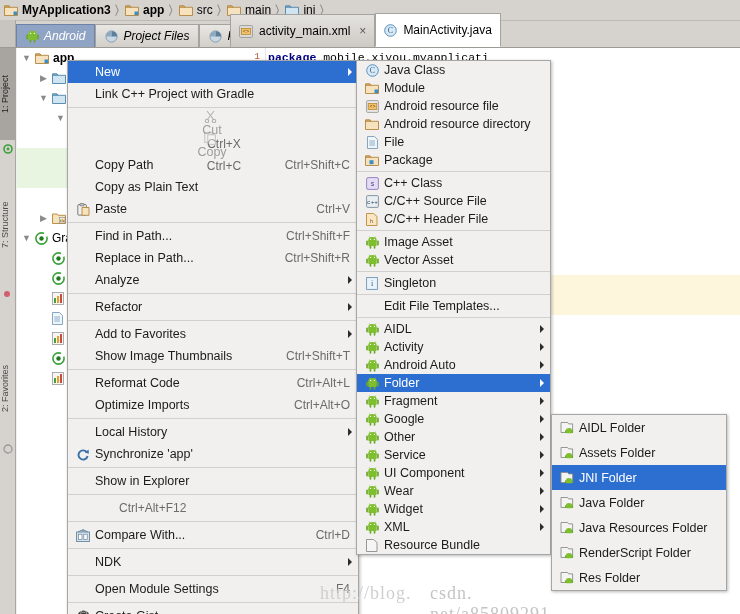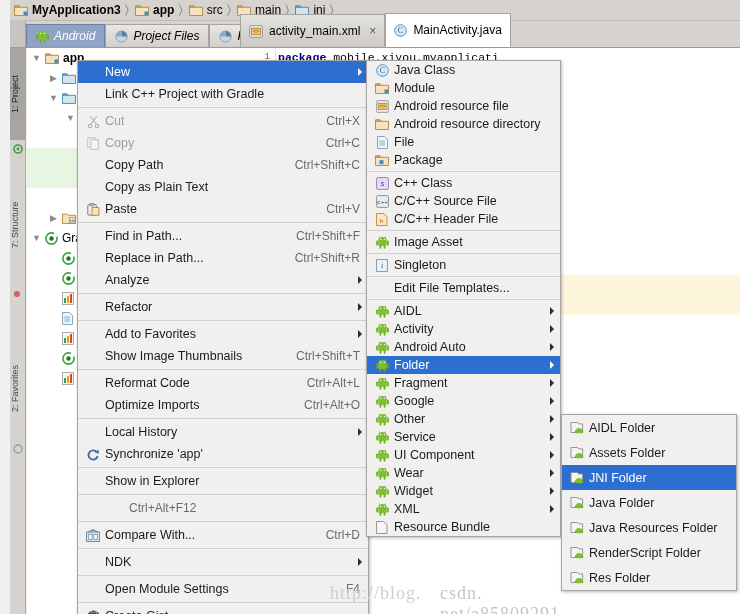--- a/index.html
+++ b/index.html
@@ -6,21 +6,21 @@
   body{
     width:740px;height:614px;
     background:#f0f0f0;
     font-family:"Liberation Sans", sans-serif;
     font-size:12px;
     color:#000;
     overflow:hidden;
     position:relative;
     -webkit-font-smoothing:antialiased;
   }
-  .app{position:absolute;inset:0;margin-left:10px;}
+  .app{position:absolute;inset:0;}
 
   
   .breadcrumb{
     position:absolute;left:0;top:0;width:740px;height:21px;
     background:#d6d3ce;
     display:flex;align-items:center;
     border-bottom:1px solid #bdbab5;
     box-sizing:border-box;
   }
   .crumb{display:flex;align-items:center;height:21px;padding:0 2px 0 4px;}
@@ -109,21 +109,21 @@
   .menu{
     position:absolute;background:#f1f0ef;border:1px solid #a6a6a6;
     box-shadow:1px 1px 3px rgba(0,0,0,.28);
     font-size:12.5px;color:#1b1b1b;box-sizing:border-box;z-index:50;
   }
   .mi{
     display:flex;align-items:center;height:22px;padding-left:6px;padding-right:8px;
     position:relative;white-space:nowrap;box-sizing:border-box;
   }
   .mi.sel{background:#2d6fd0;color:#fff;justify-content:flex-end;}
-  .mi.dis{color:#9d9d9d;}
+  .mi.dis{color:#9d9d9d;flex-direction:column;}
   .mi .mico{width:18px;min-width:18px;height:16px;display:flex;align-items:center;justify-content:center;margin-right:3px;}
   .mi .mlbl{flex:1;}
   .mi .acc{color:#6b6b6b;margin-left:24px;font-size:12px;}
   .mi .arr{position:absolute;right:6px;width:0;height:0;border-left:4px solid #2b2b2b;
            border-top:4px solid transparent;border-bottom:4px solid transparent;}
   .mi.sel .arr{border-left-color:#fff;}
   .msep{height:1px;background:#d2d0ce;margin:2px 0;}
 
   .watermark{
     position:absolute;left:320px;top:583px;font-family:"Liberation Serif",serif;
@@ -787,20 +787,37 @@
             <rect x="3.6" y="9.8" width="1.7" height="3" rx="0.8" fill="#6aa828"></rect>
             <rect x="7.7" y="9.8" width="1.7" height="3" rx="0.8" fill="#6aa828"></rect>
             <line x1="3.4" y1="0.6" x2="4.4" y2="2.2" stroke="#7fbf2f" stroke-width="0.8"></line>
             <line x1="9.6" y1="0.6" x2="8.6" y2="2.2" stroke="#7fbf2f" stroke-width="0.8"></line>
             <circle cx="4.6" cy="3.4" r="0.65" fill="#fff"></circle>
             <circle cx="8.4" cy="3.4" r="0.65" fill="#fff"></circle>
           </svg>
         </span>
         <span class="mlbl">Image Asset</span>
       </div>
+      <div class="mi" style="height: 18px;">
+        <span class="mico">
+          <svg width="13" height="13" viewBox="0 0 13 13">
+            <ellipse cx="6.5" cy="4.2" rx="4.2" ry="3.2" fill="#7fbf2f"></ellipse>
+            <rect x="2.3" y="4.5" width="8.4" height="5.6" rx="0.8" fill="#7fbf2f"></rect>
+            <rect x="0.2" y="4.6" width="1.7" height="5" rx="0.8" fill="#6aa828"></rect>
+            <rect x="11.1" y="4.6" width="1.7" height="5" rx="0.8" fill="#6aa828"></rect>
+            <rect x="3.6" y="9.8" width="1.7" height="3" rx="0.8" fill="#6aa828"></rect>
+            <rect x="7.7" y="9.8" width="1.7" height="3" rx="0.8" fill="#6aa828"></rect>
+            <line x1="3.4" y1="0.6" x2="4.4" y2="2.2" stroke="#7fbf2f" stroke-width="0.8"></line>
+            <line x1="9.6" y1="0.6" x2="8.6" y2="2.2" stroke="#7fbf2f" stroke-width="0.8"></line>
+            <circle cx="4.6" cy="3.4" r="0.65" fill="#fff"></circle>
+            <circle cx="8.4" cy="3.4" r="0.65" fill="#fff"></circle>
+          </svg>
+        </span>
+        <span class="mlbl">Vector Asset</span>
+      </div>
       <div class="msep"></div>
       <div class="mi" style="height: 18px;">
         <span class="mico">
           <svg width="12" height="13" viewBox="0 0 12 13">
             <rect x="0.6" y="0.6" width="10.8" height="11.8" fill="#eaf3fa" stroke="#6f94b5" stroke-width="0.9"></rect>
             <text x="6" y="9.3" font-size="8" text-anchor="middle" fill="#2f5f86" font-family="Liberation Serif, serif">i</text>
           </svg>
         </span>
         <span class="mlbl">Singleton</span>
       </div>

